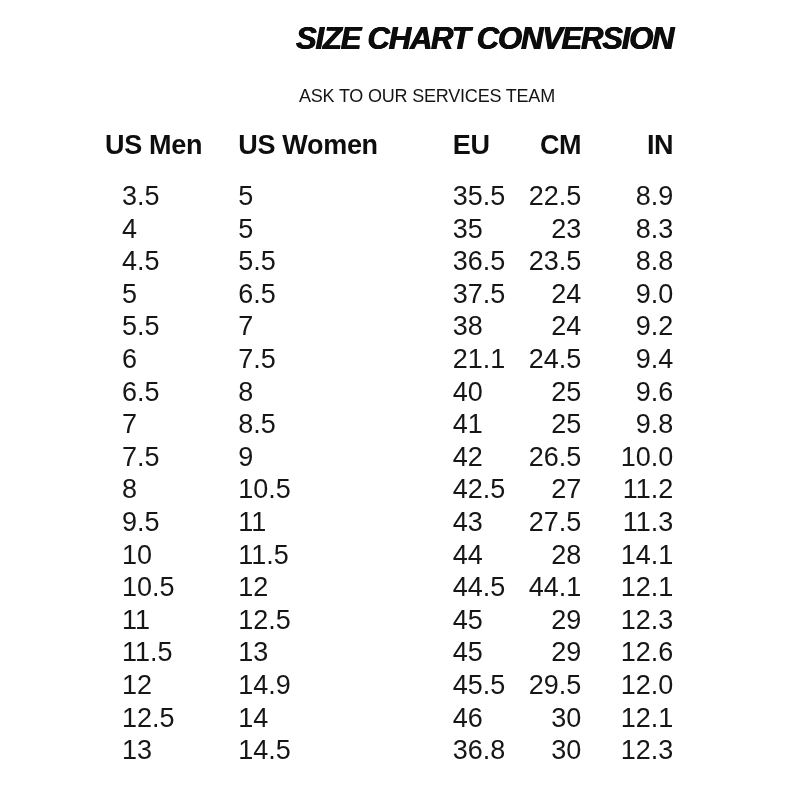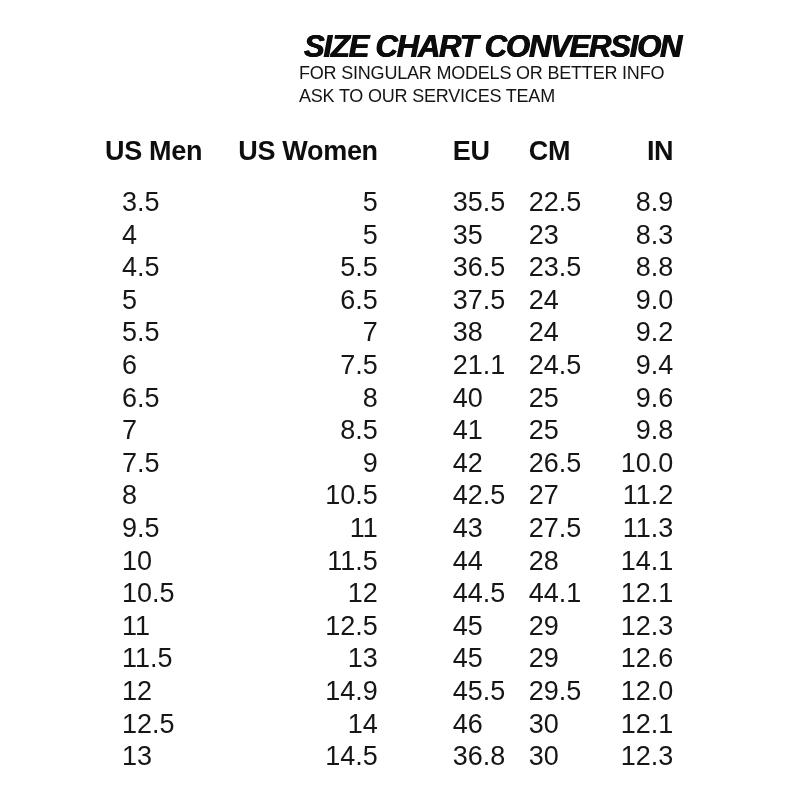--- a/index.html
+++ b/index.html
@@ -15,21 +15,21 @@
     color: #111111;
     font-family: "Liberation Sans", sans-serif;
     overflow: hidden;
   }
 
   
   .title {
     position: absolute;
     left: 296px;
     top: 21px;
-    margin: 8px;
+    margin: 0;
     font-size: 31px;
     line-height: 36px;
     font-weight: bold;
     font-style: italic;
     letter-spacing: -1.2px;
     color: #0c0c0c;
     white-space: nowrap;
     
     text-shadow: 0.5px 0 0 currentColor, -0.5px 0 0 currentColor;
   }
@@ -42,21 +42,21 @@
     line-height: 23px;
     letter-spacing: -0.2px;
     color: #141414;
     white-space: nowrap;
   }
 
   
   .table {
     position: absolute;
     left: 0;
-    top: 136px;
+    top: 130px;
     width: 668px;
     height: 660px;
   }
   .col {
     position: absolute;
     top: 0;
     white-space: nowrap;
   }
   .col-header {
     font-weight: bold;
@@ -74,33 +74,33 @@
     line-height: 32.6px;
     height: 32.6px;
     color: #161616;
   }
 
   
   .col-usmen { left: 105px; text-align: left; }
   .col-usmen .cell { padding-left: 17px; }
 
   
-  .col-uswomen { left: 308px; transform: translateX(-50%); text-align: right; }
+  .col-uswomen { left: 308px; transform: translateX(-50%); text-align: left; }
   .col-eu      { left: 479px; transform: translateX(-50%); text-align: left; }
-  .col-cm      { left: 555px; transform: translateX(-50%); text-align: left; }
+  .col-cm      { left: 555px; transform: translateX(-50%); text-align: right; }
   .col-in      { left: 647px; transform: translateX(-50%); text-align: right; }
 </style>
 </head>
 <body>
 
 <div class="page">
 
   <h1 class="title">SIZE CHART CONVERSION</h1>
 
-  <p class="subtitle"><span>FOR SINGULAR MODELS OR BETTER INFO</span><br><span>ASK TO OUR SERVICES TEAM</span></p>
+  <p class="subtitle"><br><span>ASK TO OUR SERVICES TEAM</span></p>
 
   <div class="table">
 
     <div class="col col-usmen">
       <div class="col-header">US Men</div>
       <div class="cells">
           <span class="cell">3.5</span>
           <span class="cell">4</span>
           <span class="cell">4.5</span>
           <span class="cell">5</span>

